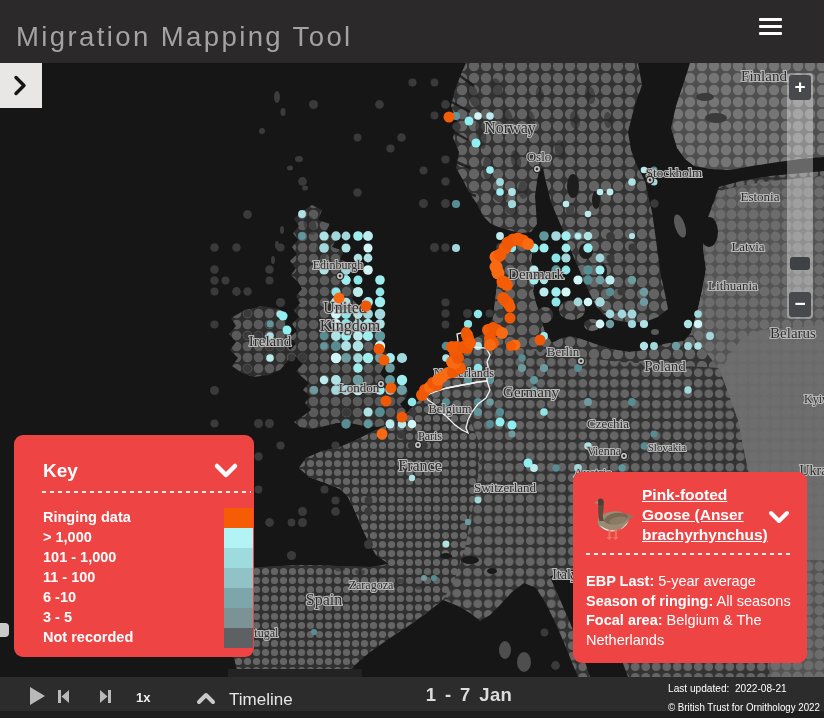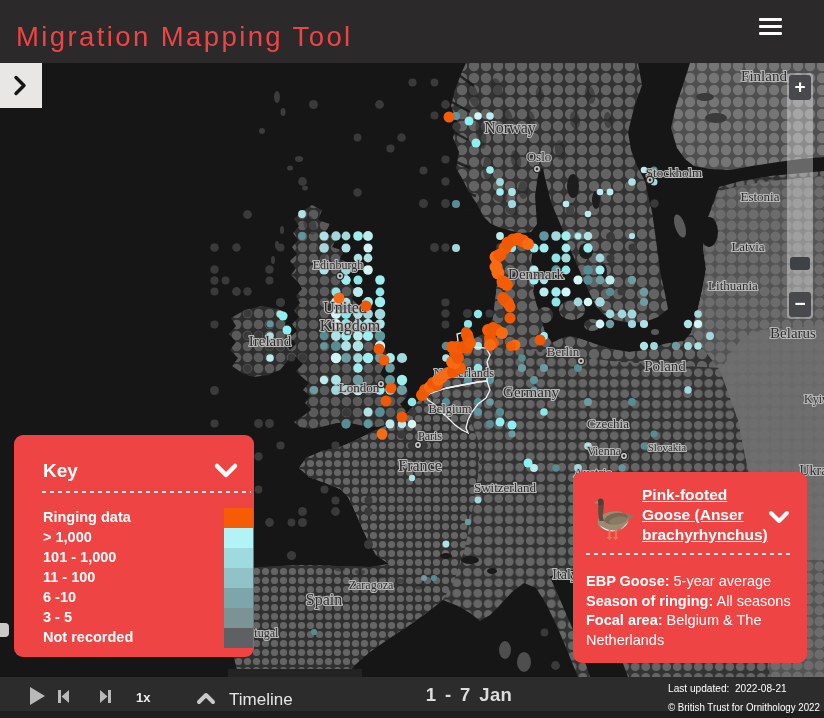--- a/index.html
+++ b/index.html
@@ -1,20 +1,20 @@
 <!DOCTYPE html>
 <html><head><meta charset="utf-8">
 <style>
 * { margin:0; padding:0; box-sizing:border-box; }
 html,body { width:824px; height:718px; overflow:hidden; background:#161616;
   font-family:"Liberation Sans",sans-serif; }
 #stage { position:relative; width:824px; height:718px; }
 #header { position:absolute; top:0; left:0; width:100%; height:63px; background:#2b2929; z-index:20; }
 #header h1 { position:absolute; left:16px; top:21px; font-size:27.5px; font-weight:400;
-  letter-spacing:2.4px; color:#ef4444; }
+  letter-spacing:2.4px; color:#a3a3a3; }
 .burger { position:absolute; right:42px; top:18px; width:23px; z-index:21; }
 .burger div { height:2.6px; background:#fff; border-radius:1px; margin-bottom:4.4px; }
 #tab { position:absolute; left:0; top:63px; width:42px; height:45px; background:#e9e7e5; z-index:15; }
 #zoomctl { position:absolute; left:787px; top:73px; width:26px; height:246px;
   background:rgba(255,255,255,0.35); border-radius:4px; z-index:15; }
 .zbtn { position:absolute; left:2px; width:22px; height:25px; background:#47494d; border-radius:3px;
   color:#fff; text-align:center; font-weight:bold; font-size:19px; line-height:24px; }
 #zhandle { position:absolute; left:3px; top:184px; width:20px; height:13px; background:#3e4145; border-radius:3px; }
 .panel { position:absolute; background:#ef4444; border-radius:9px; z-index:16; color:#fff; }
 #key { left:14px; top:435px; width:240px; height:222px; }
@@ -590,21 +590,21 @@
 <rect x="22.5" y="36.5" width="1.9" height="8" fill="#e8765d"></rect>
 <rect x="29" y="36" width="1.9" height="8.5" fill="#e8765d"></rect>
 <path d="M20.5,44 L26.5,44 23.2,47 Z" fill="#e8765d"></path>
 <path d="M26.8,44 L32.8,44 29.5,47 Z" fill="#e8765d"></path>
 </svg>
   <div class="title">Pink-footed Goose (Anser brachyrhynchus)</div>
   <svg style="position:absolute;left:195px;top:38px" width="22" height="16">
         <path d="M3,3 L11,11 19,3" fill="none" stroke="#fff" stroke-width="4" stroke-linecap="round" stroke-linejoin="round"></path>
       </svg>
   <div class="dash" style="left:13px;top:81px;width:208px"></div>
-  <div class="body"><b>EBP Goose:</b> 5-year average<br><b>Season of ringing:</b> All seasons<br><b>Focal area:</b> Belgium &amp; The Netherlands</div>
+  <div class="body"><b>EBP Last:</b> 5-year average<br><b>Season of ringing:</b> All seasons<br><b>Focal area:</b> Belgium &amp; The Netherlands</div>
 </div>
 
 <div id="bar">
       <div class="strip"></div>
     </div>
 <div style="position:absolute;left:228px;top:669px;width:134px;height:8px;background:#232323;z-index:29"></div>
 <svg class="ctl" style="left:30px;top:687px" width="18" height="19">
       <path d="M0,0 L0,18 15,9 Z" fill="#b9b9b9"></path>
     </svg>
 <svg class="ctl" style="left:58px;top:690px" width="14" height="14">

